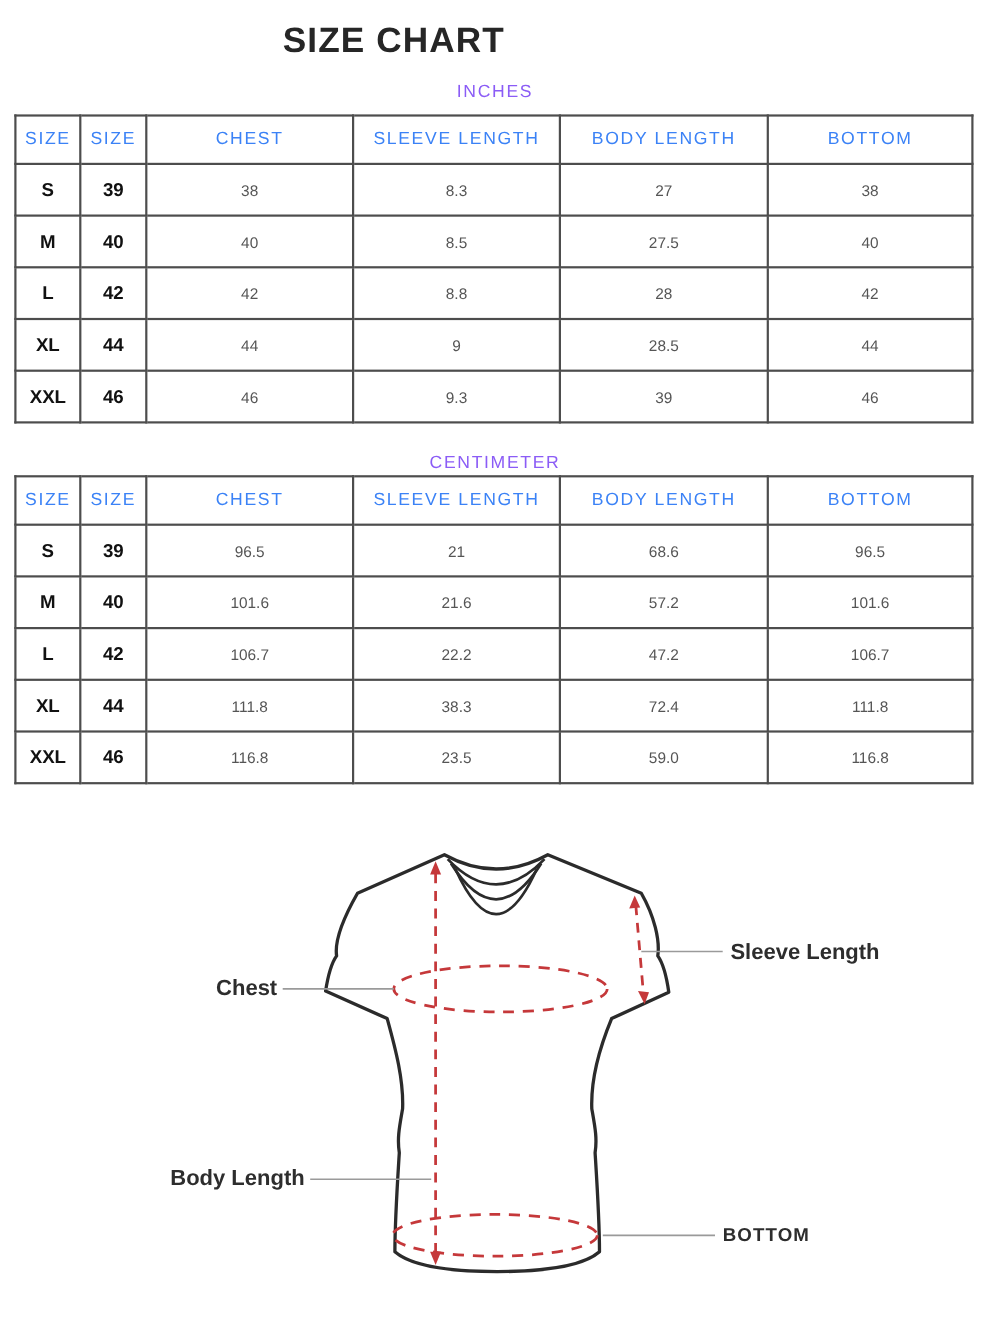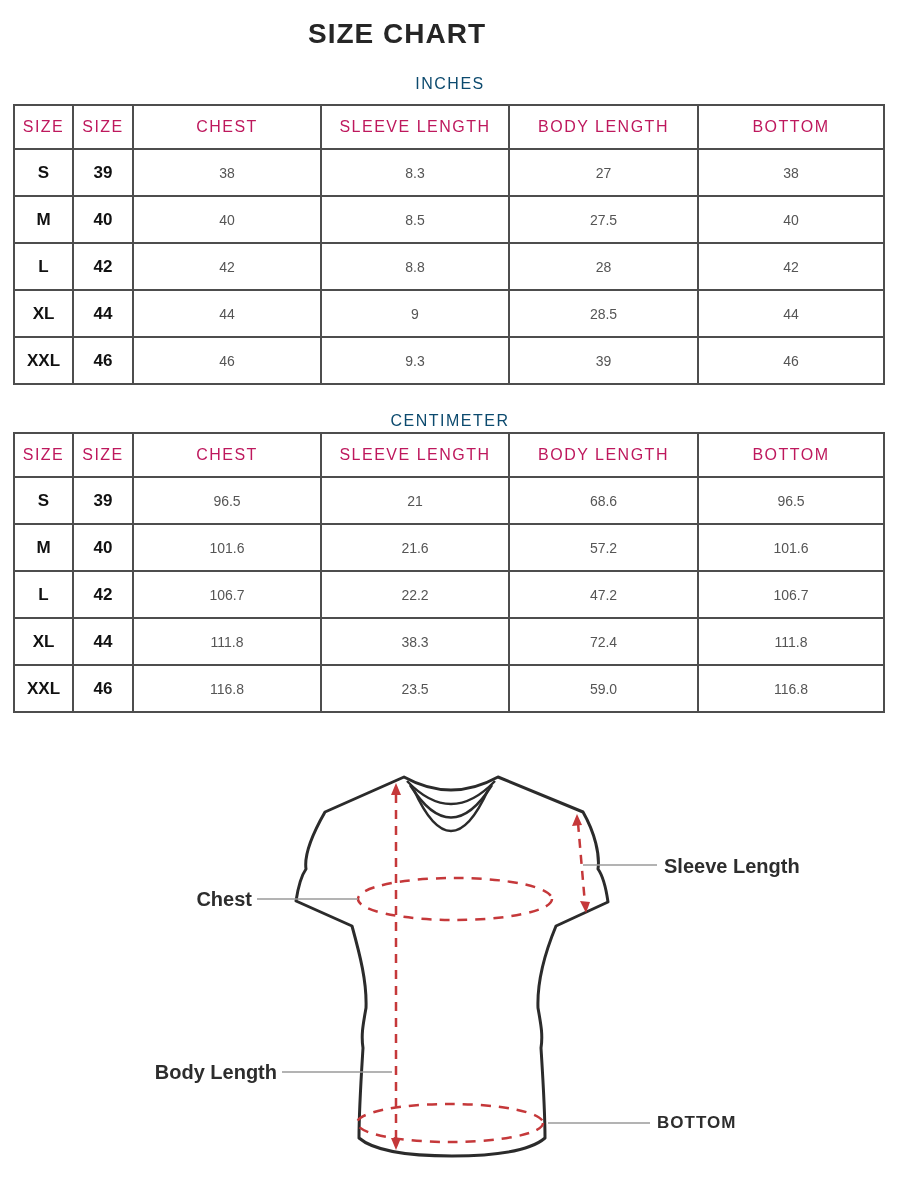--- a/index.html
+++ b/index.html
@@ -2,38 +2,38 @@
 <html><head>
 <meta charset="utf-8">
 <style>
   html,body{margin:0;padding:0;}
   body{
     width:900px;height:1200px;position:relative;background:#ffffff;
     font-family:"Liberation Sans",sans-serif;color:#2b2b2b;overflow:hidden;
   }
   .page-title{
     position:absolute;top:18px;left:0;width:716px;text-align:center;
-    font-size:28px;font-weight:700;letter-spacing:1px;color:#262626;padding-left:39px;
+    font-size:32px;font-weight:700;letter-spacing:1px;color:#262626;
   }
   .unit-label{
     position:absolute;left:0;width:900px;text-align:center;
-    font-size:16px;font-weight:400;letter-spacing:1.5px;color:#0c4a6e;
+    font-size:16px;font-weight:400;letter-spacing:1.5px;color:#8b5cf6;
   }
   .unit-label.inches{top:75px;}
   .unit-label.cm{top:412px;}
   table.size-table{
     position:absolute;left:13px;width:870px;border-collapse:collapse;table-layout:fixed;
   }
   table.size-table.t1{top:104px;}
   table.size-table.t2{top:432px;}
   table.size-table th, table.size-table td{
     border:2px solid #4d4d4d;text-align:center;vertical-align:middle;padding:0;
   }
   table.size-table th{
-    height:42px;font-size:16px;font-weight:400;letter-spacing:1.5px;color:#be185d;
+    height:42px;font-size:16px;font-weight:400;letter-spacing:1.5px;color:#3b82f6;
   }
   table.size-table td{height:45px;font-size:14px;font-weight:400;color:#555555;}
   table.size-table td.size-cell{font-size:17px;font-weight:700;color:#111111;}
   col.c-size{width:59px;} col.c-num{width:60px;}
   col.c-chest{width:188px;} col.c-sleeve{width:188px;}
   col.c-body{width:189px;} col.c-bottom{width:186px;}
   .diagram{position:absolute;top:730px;left:0;width:900px;height:470px;}
   .diagram svg{position:absolute;top:0;left:0;}
   .diag-label{
     position:absolute;transform:translateY(-50%);

